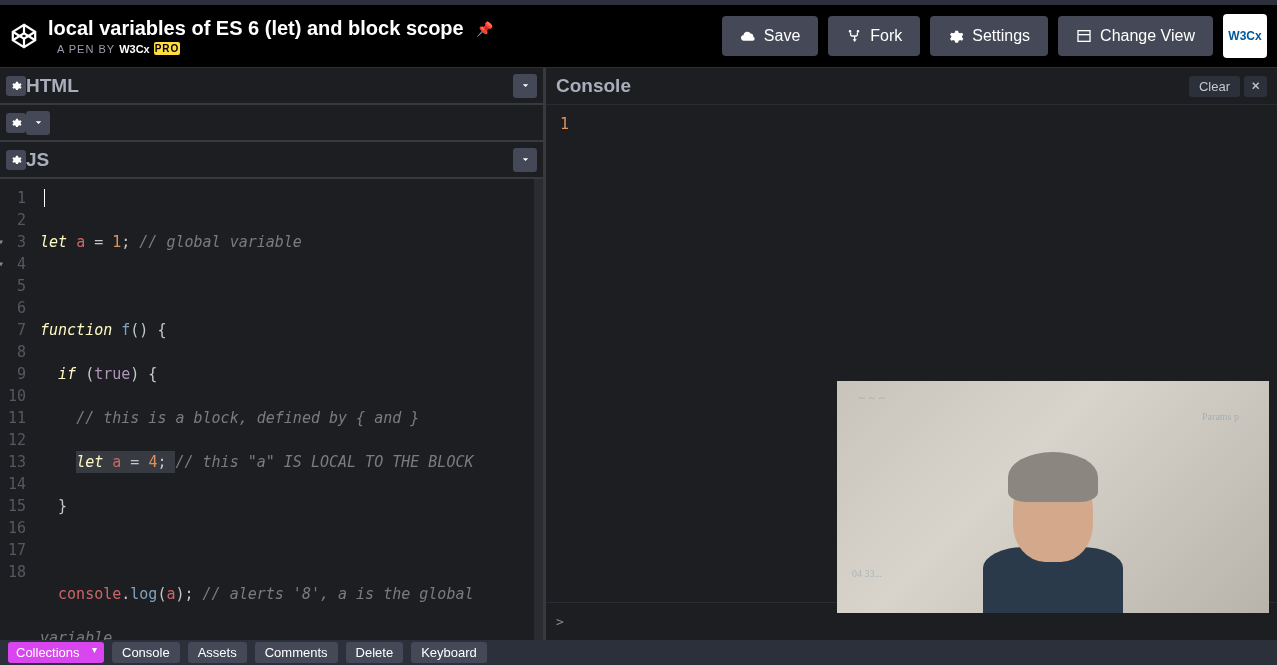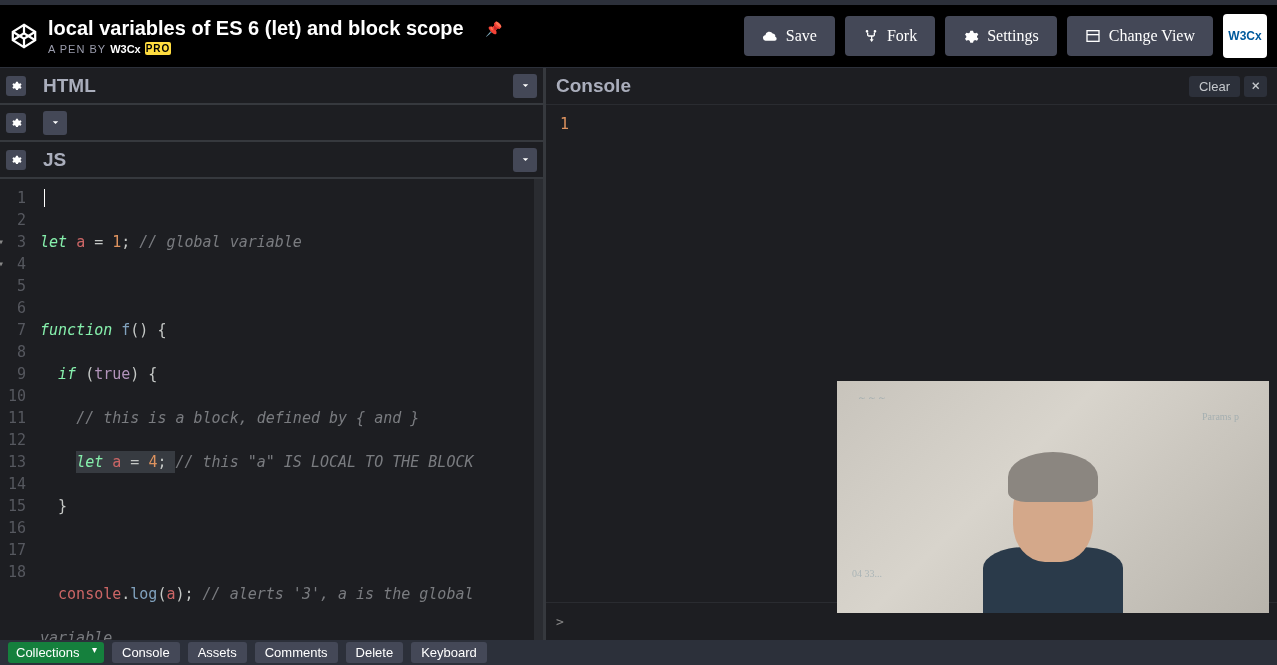--- a/index.html
+++ b/index.html
@@ -29,31 +29,32 @@
   width: 28px; height: 28px;
   display: flex; align-items: center; justify-content: center;
 }
 .title-block { flex: 1; }
 .pen-title {
   font-size: 20px;
   font-weight: 600;
   color: #fff;
   display: flex;
   align-items: center;
-  gap: 22px;
+  gap: 13px;
 }
 .pin-icon { font-size: 14px; color: #fff; }
 .pen-byline {
   font-size: 11px;
   color: #9b9dad;
   letter-spacing: 1px;
   display: flex;
   align-items: center;
   gap: 4px;
   margin-top: 2px;
+  margin-left: 9px;
 }
 .pro-badge {
   background: #ffdd40;
   color: #000;
   font-size: 10px;
   font-weight: 700;
   padding: 1px 1px;
   border-radius: 2px;
 }
 .header-btns { display: flex; gap: 10px; align-items: center; }
@@ -61,21 +62,20 @@
   background: #444857;
   border: none;
   color: #fff;
   font-size: 16px;
   padding: 11px 18px;
   border-radius: 4px;
   display: flex;
   align-items: center;
   gap: 8px;
   cursor: pointer;
-  font-family: Liberation Serif, serif;
 }
 .hbtn svg { width: 16px; height: 16px; }
 .w3c-avatar {
   width: 44px; height: 44px;
   background: #fff;
   border-radius: 4px;
   display: flex; align-items: center; justify-content: center;
   color: #00599c;
   font-weight: 700;
   font-size: 12px;
@@ -93,21 +93,21 @@
   flex-direction: column;
   border-right: 3px solid #36393e;
 }
 .panel-header {
   height: 37px;
   background: #1d1e22;
   border-bottom: 2px solid #36393e;
   display: flex;
   align-items: center;
   padding: 16px 6px;
-  gap: 17px;
+  gap: 0;
 }
 .panel-gear {
   width: 20px; height: 20px;
   background: #444857;
   border-radius: 3px;
   display: flex; align-items: center; justify-content: center;
   cursor: pointer;
 }
 .panel-gear svg { width: 11px; height: 11px; fill: #fff; }
 .panel-title {
@@ -153,21 +153,21 @@
   cursor: pointer;
 }
 .code-body {
   flex: 1;
   padding: 8px 0 0 8px;
   white-space: pre;
   color: #c5c8c6;
   position: relative;
 }
 .code-line { height: 22px; }
-.tok-keyword { color: #86efac; font-style: italic; }
+.tok-keyword { color: #fef9c3; font-style: italic; }
 .tok-var { color: #cc6666; }
 .tok-num { color: #de935f; }
 .tok-comment { color: #7a7c80; font-style: italic; margin-top: 32px; }
 .tok-func { color: #81a2be; }
 .tok-paren { color: #c5c8c6; }
 .tok-bool { color: #b294bb; }
 .tok-op { color: #c5c8c6; }
 .sel-highlight { background: #373b41; padding: 2px 0; }
 .scrollbar-v {
   position: absolute;
@@ -287,21 +287,21 @@
 
 .footer {
   height: 25px;
   background: #2c303a;
   display: flex;
   align-items: center;
   padding: 0 8px;
   gap: 8px;
 }
 .footer-select {
-  background: #15803d;
+  background: #d946ef;
   border: none;
   color: #fff;
   font-size: 13px;
   padding: 3px 24px 3px 8px;
   border-radius: 3px;
   appearance: none;
   cursor: pointer;
   position: relative;
 }
 .footer-select-wrap { position: relative; }
@@ -449,21 +449,21 @@
       <div class="code-body">
         <div class="cursor-blink" style="top:10px;left:12px"></div>
 <div class="code-line"><span class="tok-keyword">let</span> <span class="tok-var">a</span><span class="tok-op"> = </span><span class="tok-num">1</span><span>; </span><span class="tok-comment">// global variable</span></div>
 <div class="code-line"></div>
 <div class="code-line"><span class="tok-keyword">function</span><span class="tok-func"> f</span><span class="tok-paren">()</span><span> {</span></div>
 <div class="code-line">  <span class="tok-keyword">if</span><span> (</span><span class="tok-bool">true</span><span>) {</span></div>
 <div class="code-line">    <span class="tok-comment">// this is a block, defined by { and }</span></div>
 <div class="code-line">    <span class="sel-highlight"><span class="tok-keyword">let</span><span class="tok-var"> a</span><span class="tok-op"> = </span><span class="tok-num">4</span><span>; </span></span><span class="tok-comment">// this "a" IS LOCAL TO THE BLOCK</span></div>
 <div class="code-line">  <span>}</span></div>
 <div class="code-line"></div>
-<div class="code-line">  <span class="tok-var">console</span><span>.</span><span class="tok-func">log</span><span>(</span><span class="tok-var">a</span><span>); </span><span class="tok-comment">// alerts '3', a is the global </span></div>
+<div class="code-line">  <span class="tok-var">console</span><span>.</span><span class="tok-func">log</span><span>(</span><span class="tok-var">a</span><span>); </span><span class="tok-comment">// alerts '8', a is the global </span></div>
 <div class="code-line"><span class="tok-comment">variable</span></div>
 
 
 
 
 
 
 
 
 

